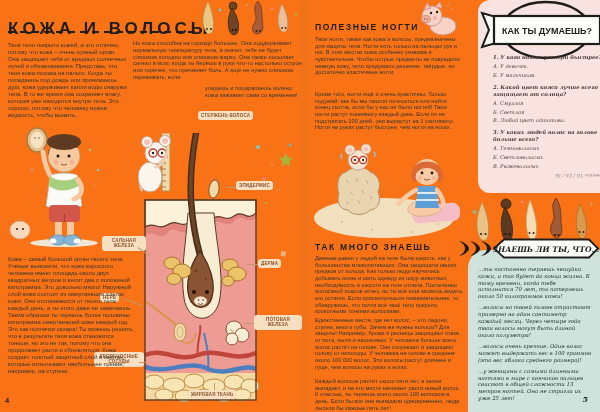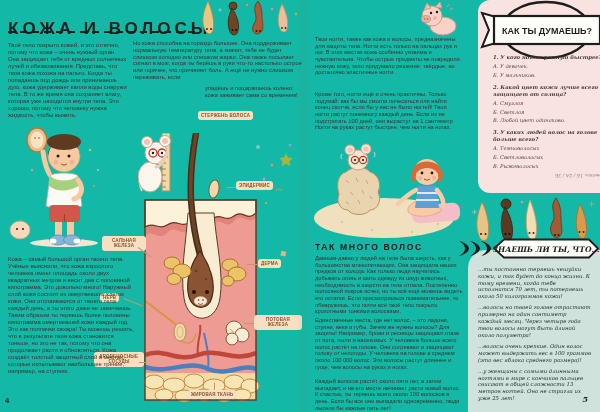--- a/index.html
+++ b/index.html
@@ -1,16 +1,16 @@
 <!DOCTYPE html>
 <html><head>
 <meta charset="utf-8">
 <style>
   html,body{margin:0;padding:0;}
-  .spread{position:relative;width:600px;height:412px;background:#14b8a6;overflow:hidden;
+  .spread{position:relative;width:600px;height:412px;background:#f97316;overflow:hidden;
           font-family:"Liberation Sans",sans-serif;color:#33312c;}
   .abs{position:absolute;}
   .fold{left:296px;top:0;width:16px;height:412px;
         background:linear-gradient(90deg,rgba(0,0,0,0),rgba(110,90,70,0.07),rgba(0,0,0,0));}
   .title{font-size:17px;font-weight:bold;letter-spacing:4px;color:#1d1d1b;white-space:nowrap;}
   .rule{height:2px;background:repeating-linear-gradient(90deg,#1d1d1b 0 7px,transparent 7px 12px);}
   .txt{font-size:5.9px;line-height:1.18;color:#3a352e;overflow:hidden;}
   .txt-r{font-size:5.7px;line-height:1.17;color:#3a352e;overflow:hidden;}
   .h2{font-size:8.6px;font-weight:bold;letter-spacing:1.6px;color:#1d1d1b;white-space:nowrap;}
   .pill{display:inline-block;background:#f7dfc2;color:#8a5228;font-weight:bold;font-size:4.5px;
@@ -229,20 +229,21 @@
   <span class="abs pill" style="left:94px;top:352px;width:44px;">КРОВЕНОСНЫЕ СОСУДЫ</span>
   <div class="abs conn" style="left:139px;top:362px;width:8px;"></div>
   <span class="abs pill" style="left:188px;top:390px;">ЖИРОВАЯ ТКАНЬ</span>
   <div class="abs conn" style="left:214px;top:383px;width:1px;height:7px;"></div>
 
   <p class="abs txt" style="left:8px;top:256px;width:128px;height:124px;margin:0;">Кожа – самый большой орган твоего тела. Учёные выяснили, что кожа взрослого человека имеет площадь около двух квадратных метров и весит два с половиной килограмма. Это довольно много! Наружный слой кожи состоит из омертвевших клеток кожи. Они отслаиваются от твоего тела каждый день, а ты этого даже не замечаешь. Таким образом ты теряешь более половины килограмма омертвевшей кожи каждый год. Это как полпачки сахара! Ты можешь решить, что в результате твоя кожа становится тоньше, но это не так, потому что она продолжает расти и обновляться. Кожа создаёт толстый защитный слой в местах, которые испытывают наибольшее трение, например, на ступнях.</p>
   <span class="abs pagenum" style="left:5px;top:396px;">4</span>
 
   <div class="abs fold"></div>
 
+  <h2 class="abs h2" style="left:315px;top:22px;margin:0;">ПОЛЕЗНЫЕ НОГТИ</h2>
   <p class="abs txt-r" style="left:315px;top:36px;width:145px;height:52px;margin:0;">Твои ногти, также как кожа и волосы, предназначены для защиты тела. Ногти есть только на пальцах рук и ног. В этих местах кожа особенно уязвима и чувствительна. Чтобы острые предметы не повредили нежную кожу, тело придумало решение: твёрдые, но достаточно эластичные ногти.</p>
   <p class="abs txt-r" style="left:315px;top:91px;width:145px;height:48px;margin:0;">Кроме того, ногти ещё и очень практичны. Только подумай: как бы мы смогли почесаться или найти конец скотча, если бы у нас не было ногтей! Твои ногти растут понемногу каждый день. Если их не подстригать 100 дней, они вырастут на 1 сантиметр. Ногти на руках растут быстрее, чем ногти на ногах.</p>
 
   <svg class="abs" style="left:418px;top:2px;" width="40" height="34" viewBox="0 0 40 34">
     <ellipse cx="25" cy="24" rx="13" ry="9" fill="#f8d2c6" stroke="#cf9a8c"></ellipse>
     <circle cx="14" cy="14" r="10" fill="#f8d2c6" stroke="#cf9a8c"></circle>
     <path d="M6,8 L9,1 L13,6 Z" fill="#f3bdae" stroke="#cf9a8c"></path>
     <path d="M17,5 L22,0 L24,6 Z" fill="#f3bdae" stroke="#cf9a8c"></path>
     <ellipse cx="8" cy="17" rx="4.5" ry="3.5" fill="#efae9e" stroke="#cf9a8c"></ellipse>
     <circle cx="6.8" cy="17" r="0.7" fill="#8a5a50"></circle>
@@ -299,21 +300,21 @@
       <path d="M100,32 C98,40 100,44 104,44 L103,34 Z" fill="#d96a35"></path>
       <path d="M130,32 C132,40 130,44 126,44 L127,34 Z" fill="#d96a35"></path>
       <circle cx="110" cy="35" r="1.4" fill="#2a1a10"></circle>
         <circle cx="120" cy="35" r="1.4" fill="#2a1a10"></circle>
       <circle cx="108" cy="40" r="2" fill="#f2a88c" opacity="0.75"></circle>
         <circle cx="122" cy="40" r="2" fill="#f2a88c" opacity="0.75"></circle>
       <path d="M112,41 q3,2.5 6,0" fill="none" stroke="#8a5a3a" stroke-width="1"></path>
     </g>
   </svg>
 
-  <h2 class="abs h2" style="left:315px;top:242px;margin:0;">ТАК МНОГО ВОЛОС</h2>
+  <h2 class="abs h2" style="left:315px;top:242px;margin:0;">ТАК МНОГО ЗНАЕШЬ</h2>
   <p class="abs txt-r" style="left:315px;top:255px;width:148px;height:60px;margin:0;">Давным-давно у людей на теле была шерсть, как у большинства млекопитающих. Она защищала наших предков от холода. Как только люди научились добывать огонь и шить одежду из шкур животных, необходимость в шерсти на теле отпала. Постепенно волосяной покров исчез, но ты всё ещё можешь видеть его остатки. Если присмотришься повнимательнее, то обнаружишь, что почти всё твоё тело покрыто крохотными тонкими волосками.</p>
   <p class="abs txt-r" style="left:315px;top:317px;width:148px;height:60px;margin:0;">Единственные места, где нет волос, – это ладони, ступни, веки и губы. Зачем же нужны волосы? Для защиты! Например, брови и ресницы защищают глаза от пота, пыли и насекомых. У человека больше всего волос растёт на голове. Они согревают и защищают голову от непогоды. У человека на голове в среднем около 100 000 волос. Эти волосы растут длиннее и гуще, чем волосы на руках и ногах.</p>
   <p class="abs txt-r" style="left:315px;top:378px;width:148px;height:32px;margin:0;">Каждый волосок растёт около пяти лет, а затем выпадает, и на его месте начинает расти новый волос. К счастью, ты теряешь всего около 100 волосков в день. Если бы все они выпадали одновременно, люди лысели бы каждые пять лет!</p>
 
   <div class="abs quizbox" style="left:462px;top:0;width:138px;height:193px;">
     <svg class="abs" style="left:2px;top:0;" width="134" height="62" viewBox="0 0 134 62">
       <ellipse cx="66" cy="30" rx="44" ry="28" fill="none" stroke="#1d1d1b" stroke-width="2.5"></ellipse>
       <polygon points="2,13 16,17 16,43 2,47 9,30" fill="#fdfdf9" stroke="#1d1d1b" stroke-width="2"></polygon>
       <polygon points="132,13 118,17 118,43 132,47 125,30" fill="#fdfdf9" stroke="#1d1d1b" stroke-width="2"></polygon>
       <rect x="14" y="16" width="106" height="28" fill="#fdfdf9" stroke="#1d1d1b" stroke-width="2.2"></rect>

